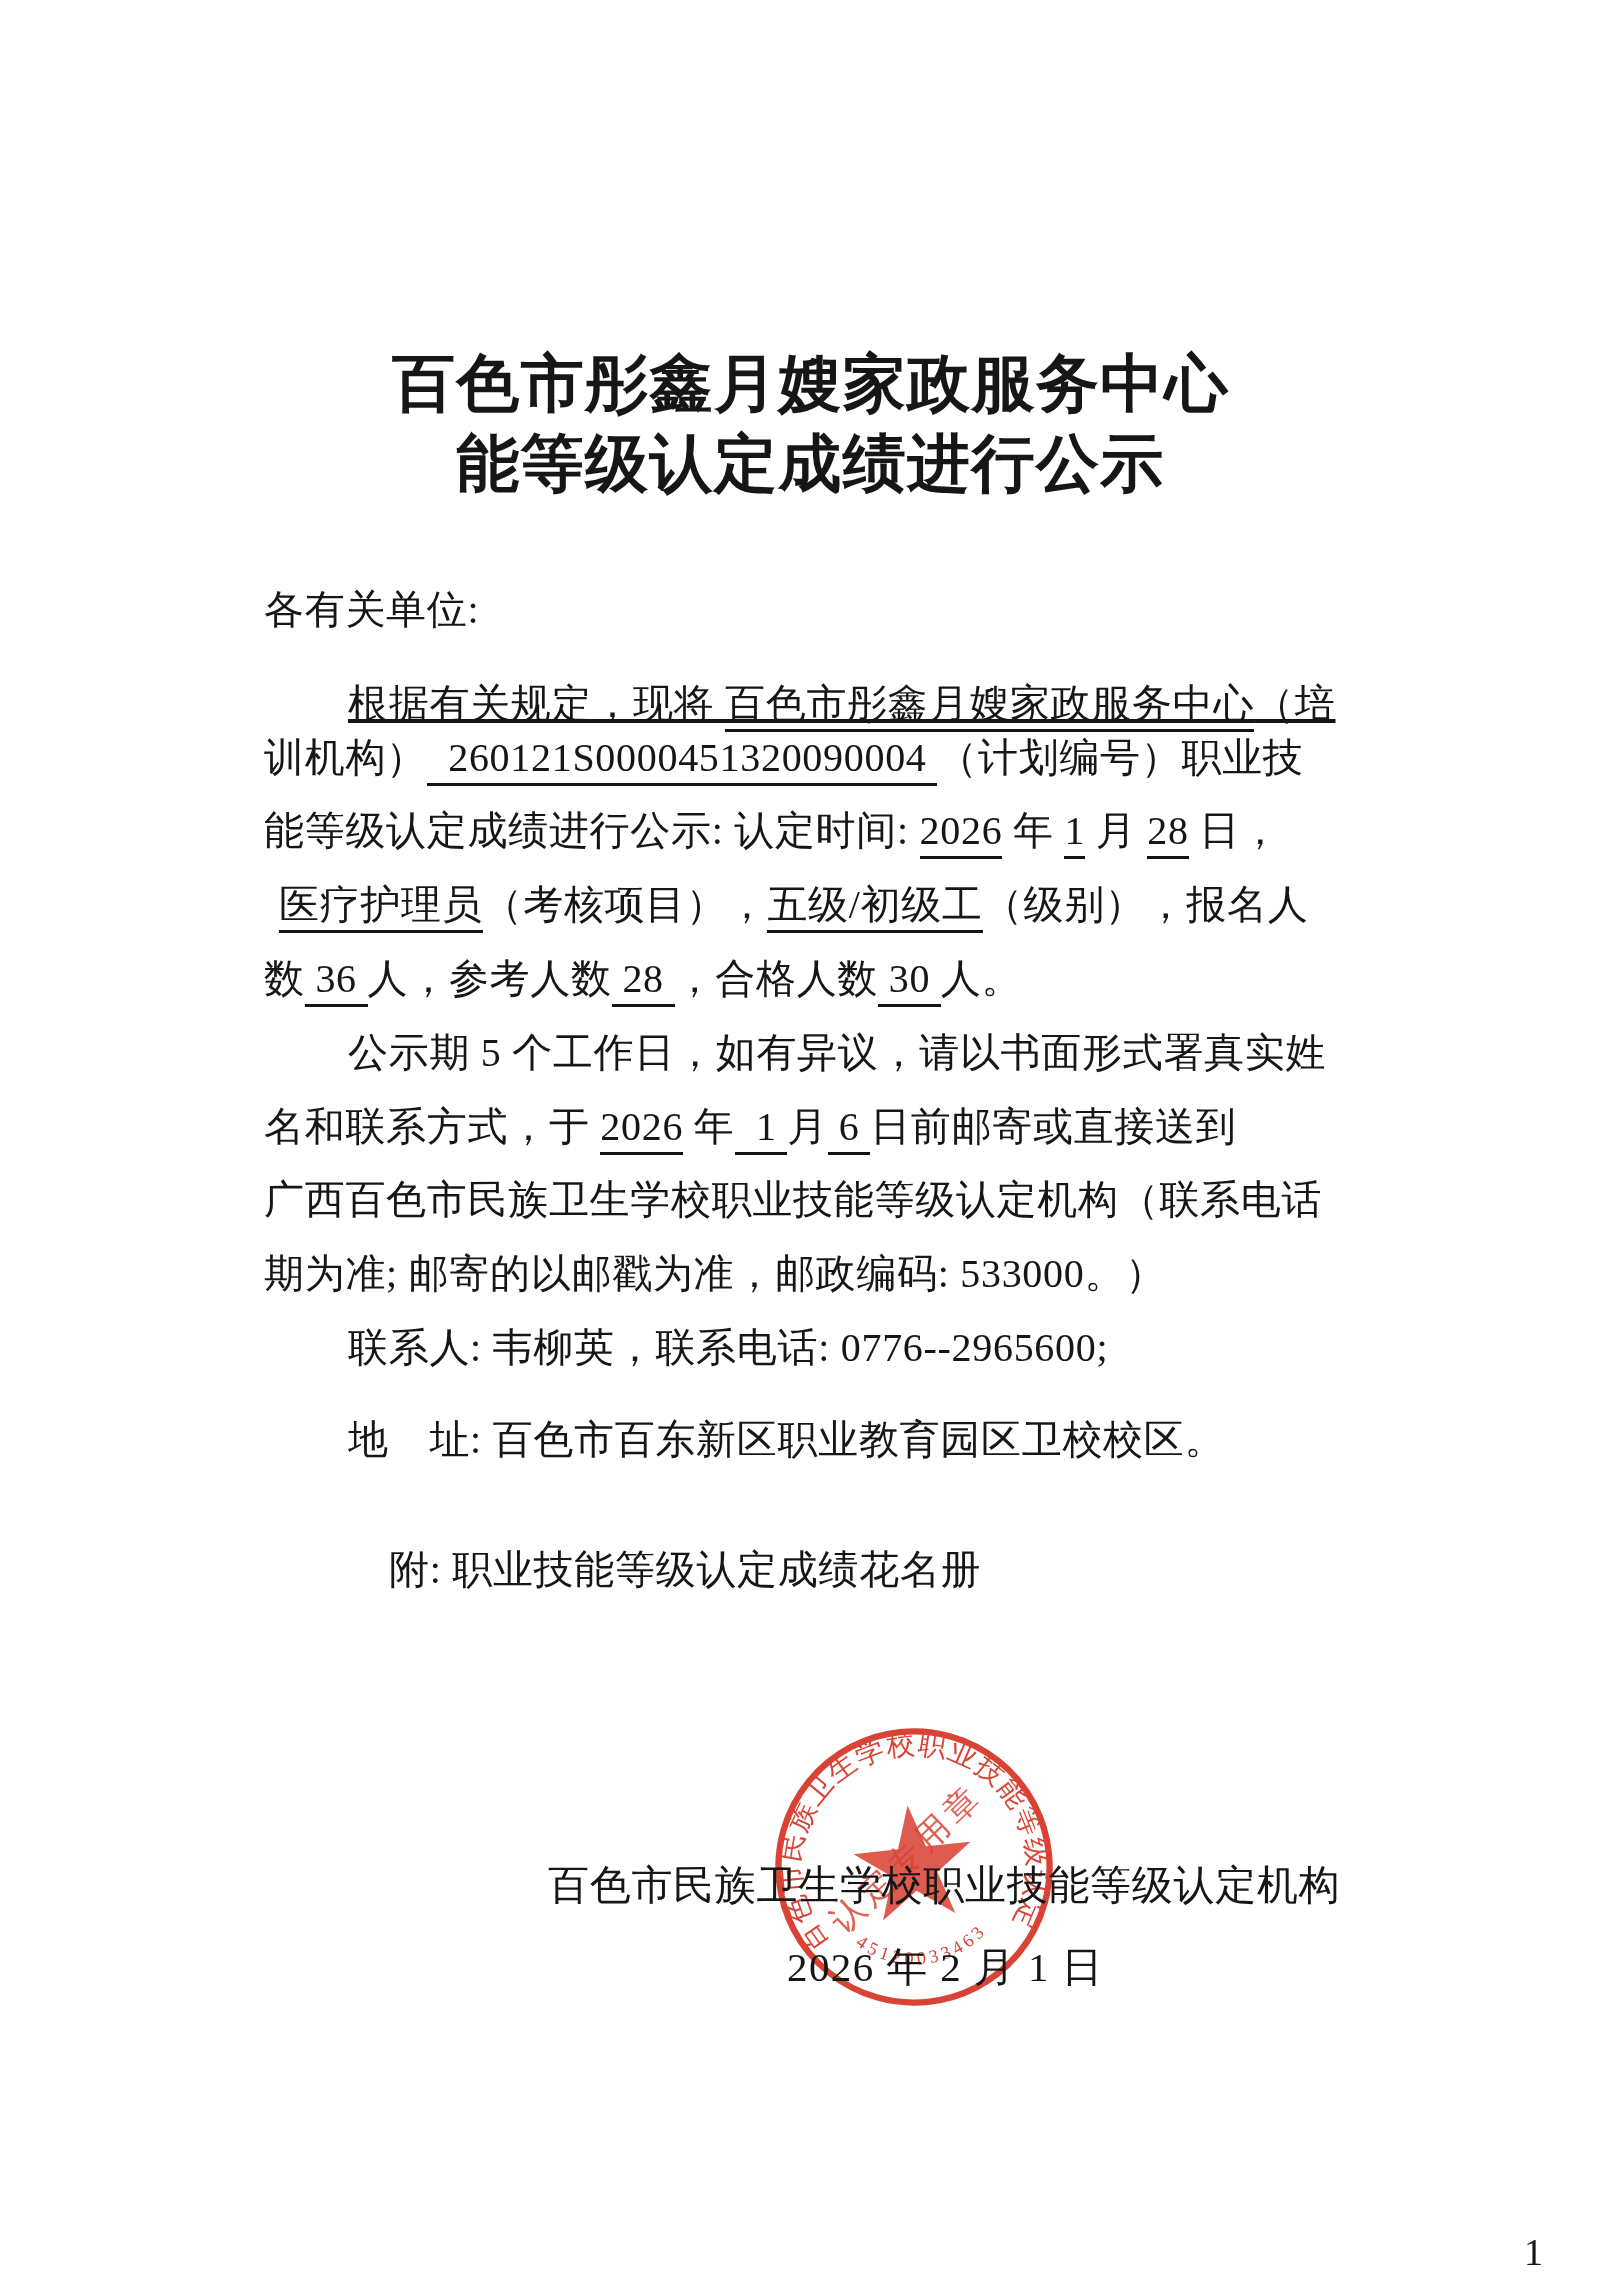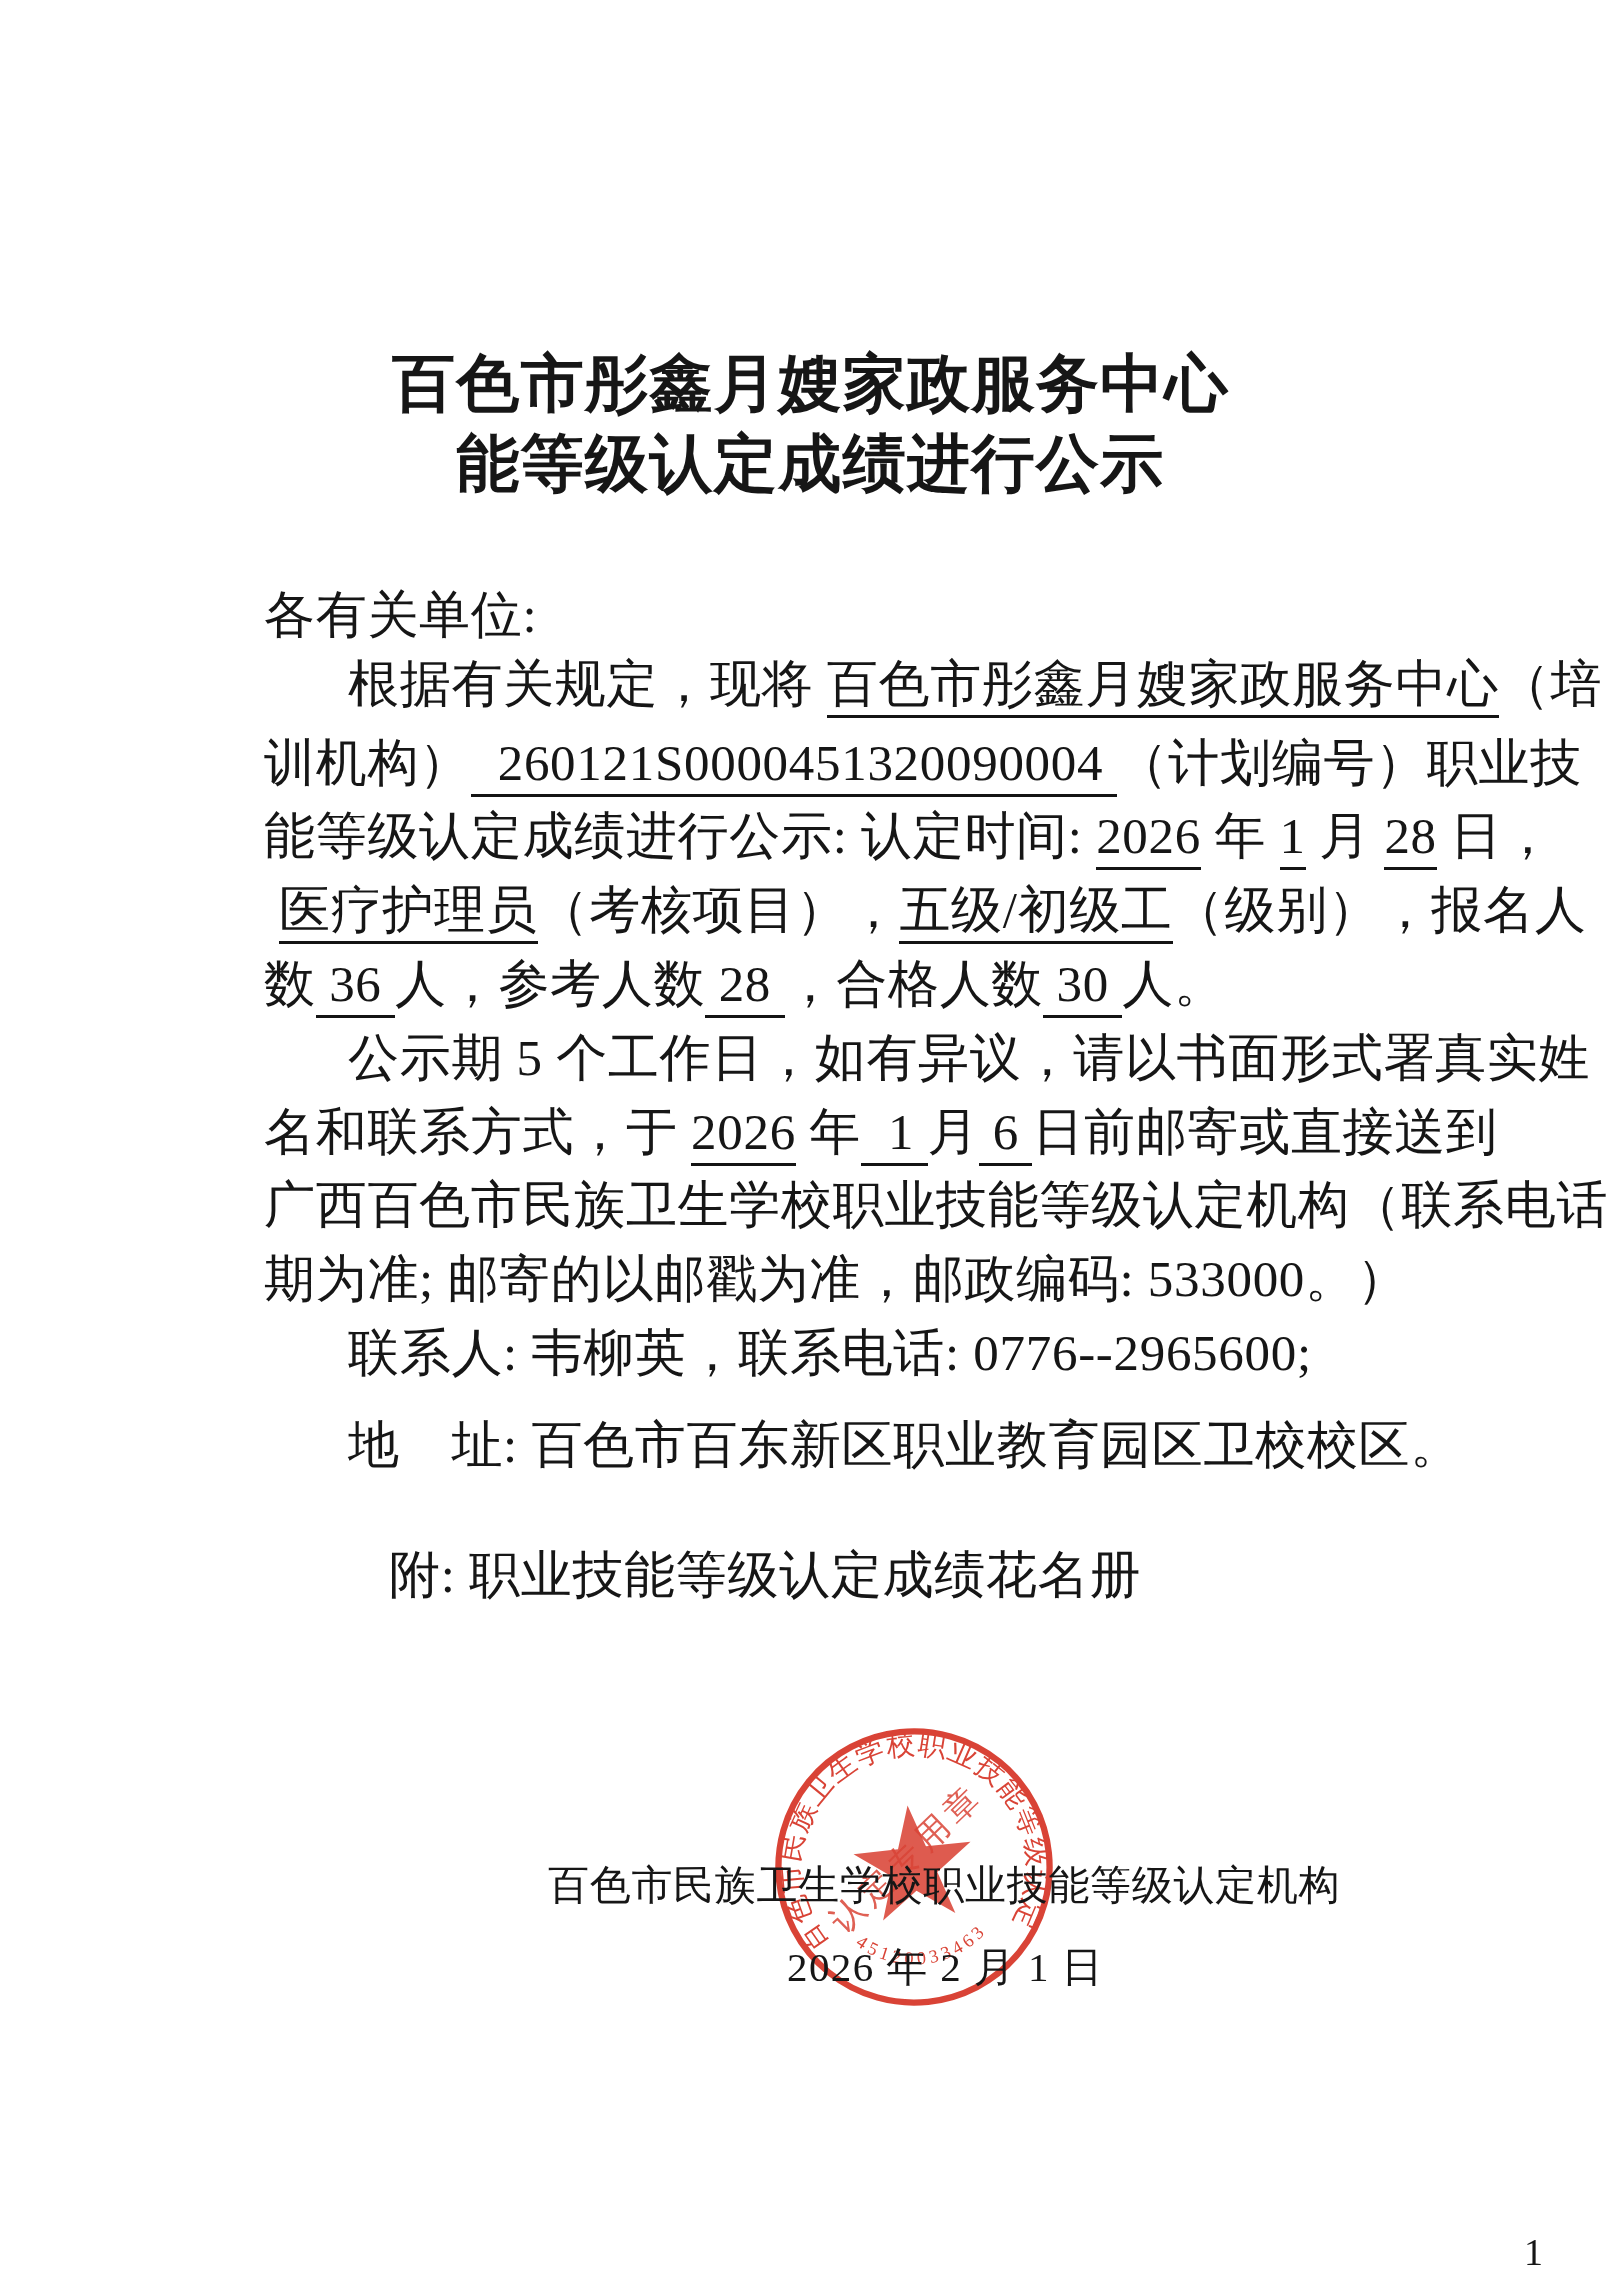--- a/index.html
+++ b/index.html
@@ -7,21 +7,21 @@
     width:1621px;height:2295px;position:relative;background:#ffffff;
     font-family:"Liberation Serif","DejaVu Serif",serif;
     color:#161616;overflow:hidden;
   }
   .title{
     position:absolute;left:0;right:0;text-align:center;
     font-size:63px;font-weight:700;line-height:1.1;letter-spacing:1.4px;
     white-space:pre;
   }
   .line{
-    position:absolute;font-size:51px;line-height:1;white-space:pre;
+    position:absolute;font-size:40px;line-height:1;white-space:pre;
     letter-spacing:0.7px;
   }
   .line .u{border-bottom:3.5px solid #141414;padding-bottom:2.8px;}
   .signature{
     position:absolute;top:1849px;left:548px;font-size:41px;
     white-space:pre;letter-spacing:0.7px;z-index:3;margin-top:9px;
   }
   .docdate{
     position:absolute;top:1924px;left:787px;font-size:41px;
     white-space:pre;letter-spacing:1.4px;z-index:3;margin-top:16px;
@@ -36,21 +36,21 @@
   .stamp text{font-family:"Liberation Serif","DejaVu Serif",serif;}
 </style>
 </head>
 <body>
 
 <div class="title" style="top:350px">百色市彤鑫月嫂家政服务中心</div>
 <div class="title" style="top:430px">能等级认定成绩进行公示</div>
 
 <div id="body-lines">
     <div class="line" style="top: 590px; left: 264px;"><span>各有关单位:</span></div>
-    <div class="line" style="top: 659px; left: 348px;"><span>根据有关规定，现将 </span><span class="u">百色市彤鑫月嫂家政服务中心</span><span>（培</span></div>
+    <div class="line" style="top: 684px; left: 348px; text-decoration: underline;"><span>根据有关规定，现将 </span><span class="u">百色市彤鑫月嫂家政服务中心</span><span>（培</span></div>
     <div class="line" style="top: 738px; left: 264px;"><span>训机构）</span><span class="u">  260121S0000451320090004 </span><span>（计划编号）职业技</span></div>
     <div class="line" style="top: 811px; left: 264px;"><span>能等级认定成绩进行公示: 认定时间: </span><span class="u">2026</span><span> 年 </span><span class="u">1</span><span> 月 </span><span class="u">28</span><span> 日，</span></div>
     <div class="line" style="top: 885px; left: 264px; margin-left: 15px;"><span class="u">医疗护理员</span><span>（考核项目），</span><span class="u">五级/初级工</span><span>（级别），报名人</span></div>
     <div class="line" style="top: 959px; left: 264px;"><span>数</span><span class="u"> 36 </span><span>人，参考人数</span><span class="u"> 28 </span><span>，合格人数</span><span class="u"> 30 </span><span>人。</span></div>
     <div class="line" style="top: 1033px; left: 348px;"><span>公示期 5 个工作日，如有异议，请以书面形式署真实姓</span></div>
     <div class="line" style="top: 1107px; left: 264px;"><span>名和联系方式，于 </span><span class="u">2026</span><span> 年</span><span class="u">  1 </span><span>月</span><span class="u"> 6 </span><span>日前邮寄或直接送到</span></div>
     <div class="line" style="top: 1180px; left: 264px;"><span>广西百色市民族卫生学校职业技能等级认定机构（联系电话</span></div>
     <div class="line" style="top: 1254px; left: 264px;"><span>期为准; 邮寄的以邮戳为准，邮政编码: 533000。）</span></div>
     <div class="line" style="top: 1328px; left: 348px;"><span>联系人: 韦柳英，联系电话: 0776--2965600;</span></div>
     <div class="line" style="top: 1402px; left: 348px; margin-top: 18px;"><span>地　址: 百色市百东新区职业教育园区卫校校区。</span></div>

